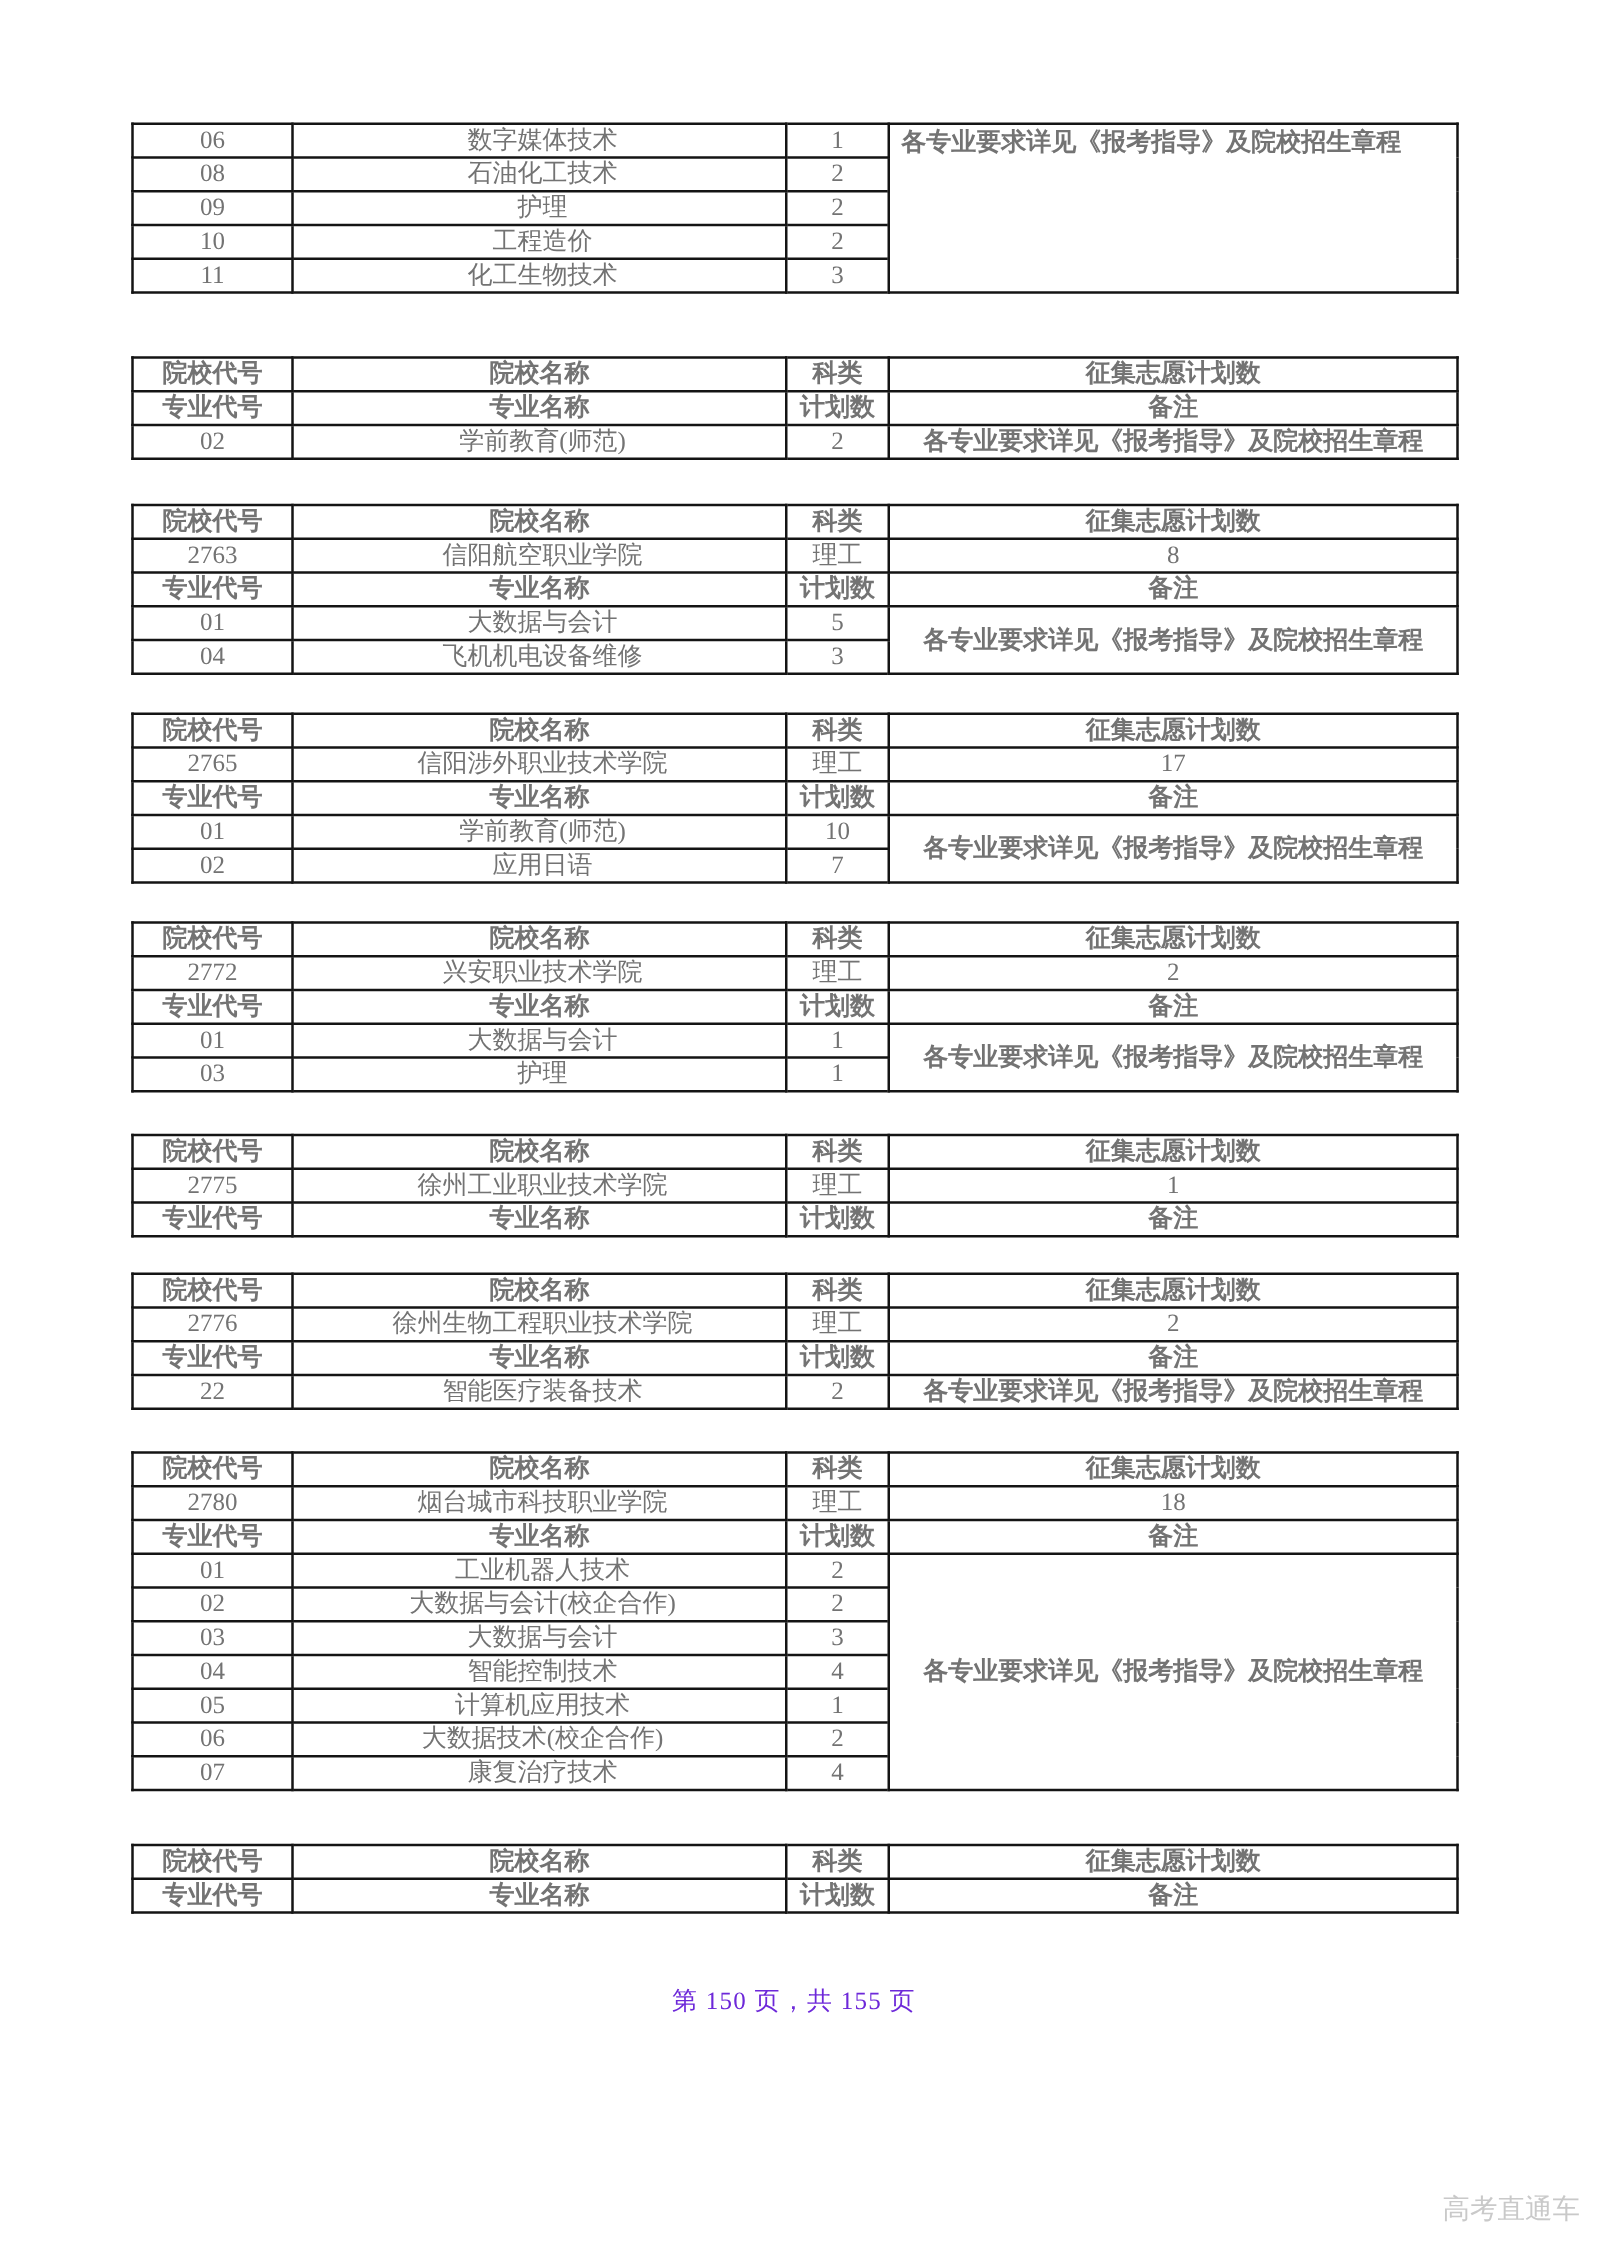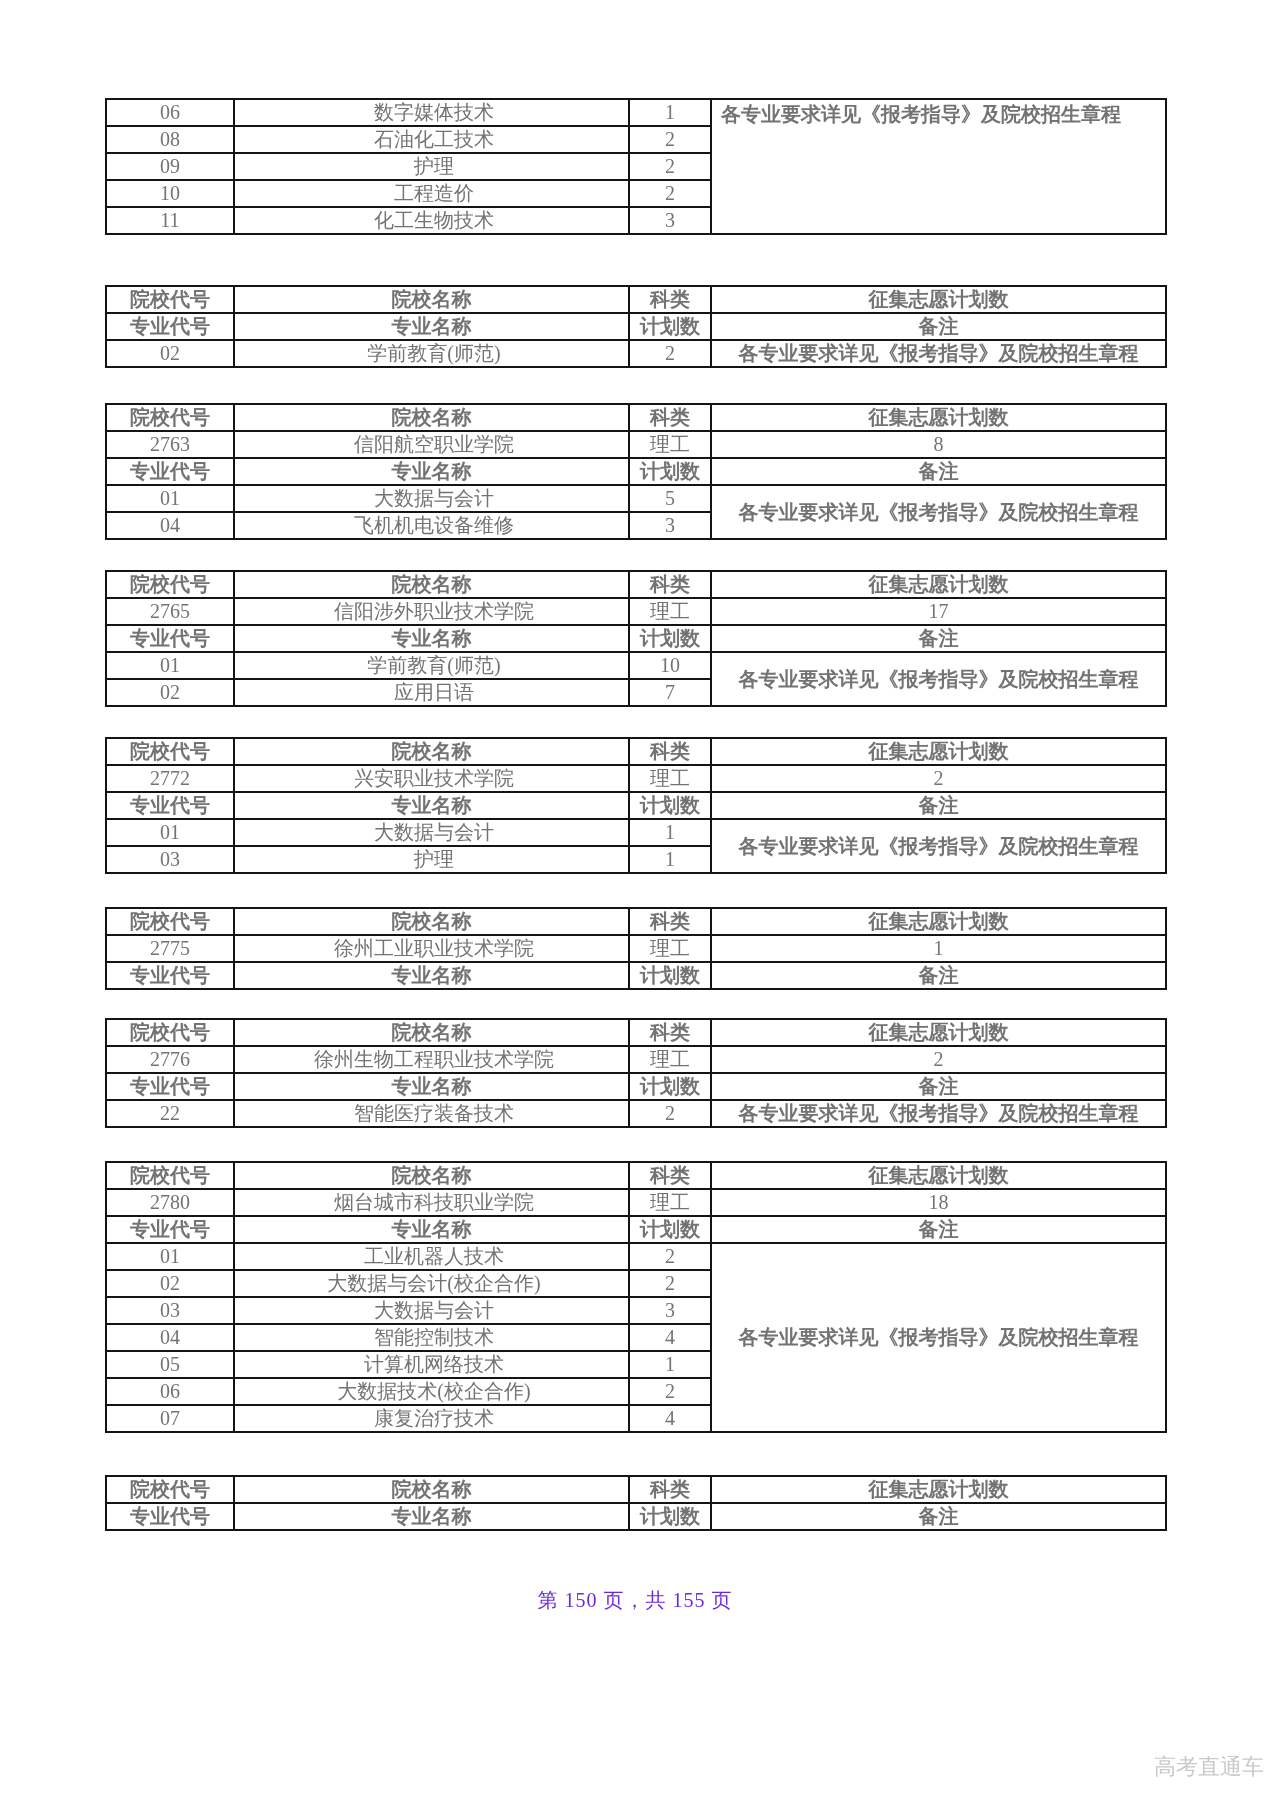--- a/index.html
+++ b/index.html
@@ -366,21 +366,21 @@
         <td class="l">大数据与会计</td>
         <td>3</td>
       </tr>
       <tr>
         <td>04</td>
         <td class="l">智能控制技术</td>
         <td>4</td>
       </tr>
       <tr>
         <td>05</td>
-        <td class="l">计算机网络技术</td>
+        <td class="l">计算机应用技术</td>
         <td>1</td>
       </tr>
       <tr>
         <td>06</td>
         <td class="l">大数据技术(校企合作)</td>
         <td>2</td>
       </tr>
       <tr>
         <td>07</td>
         <td class="l">康复治疗技术</td>

